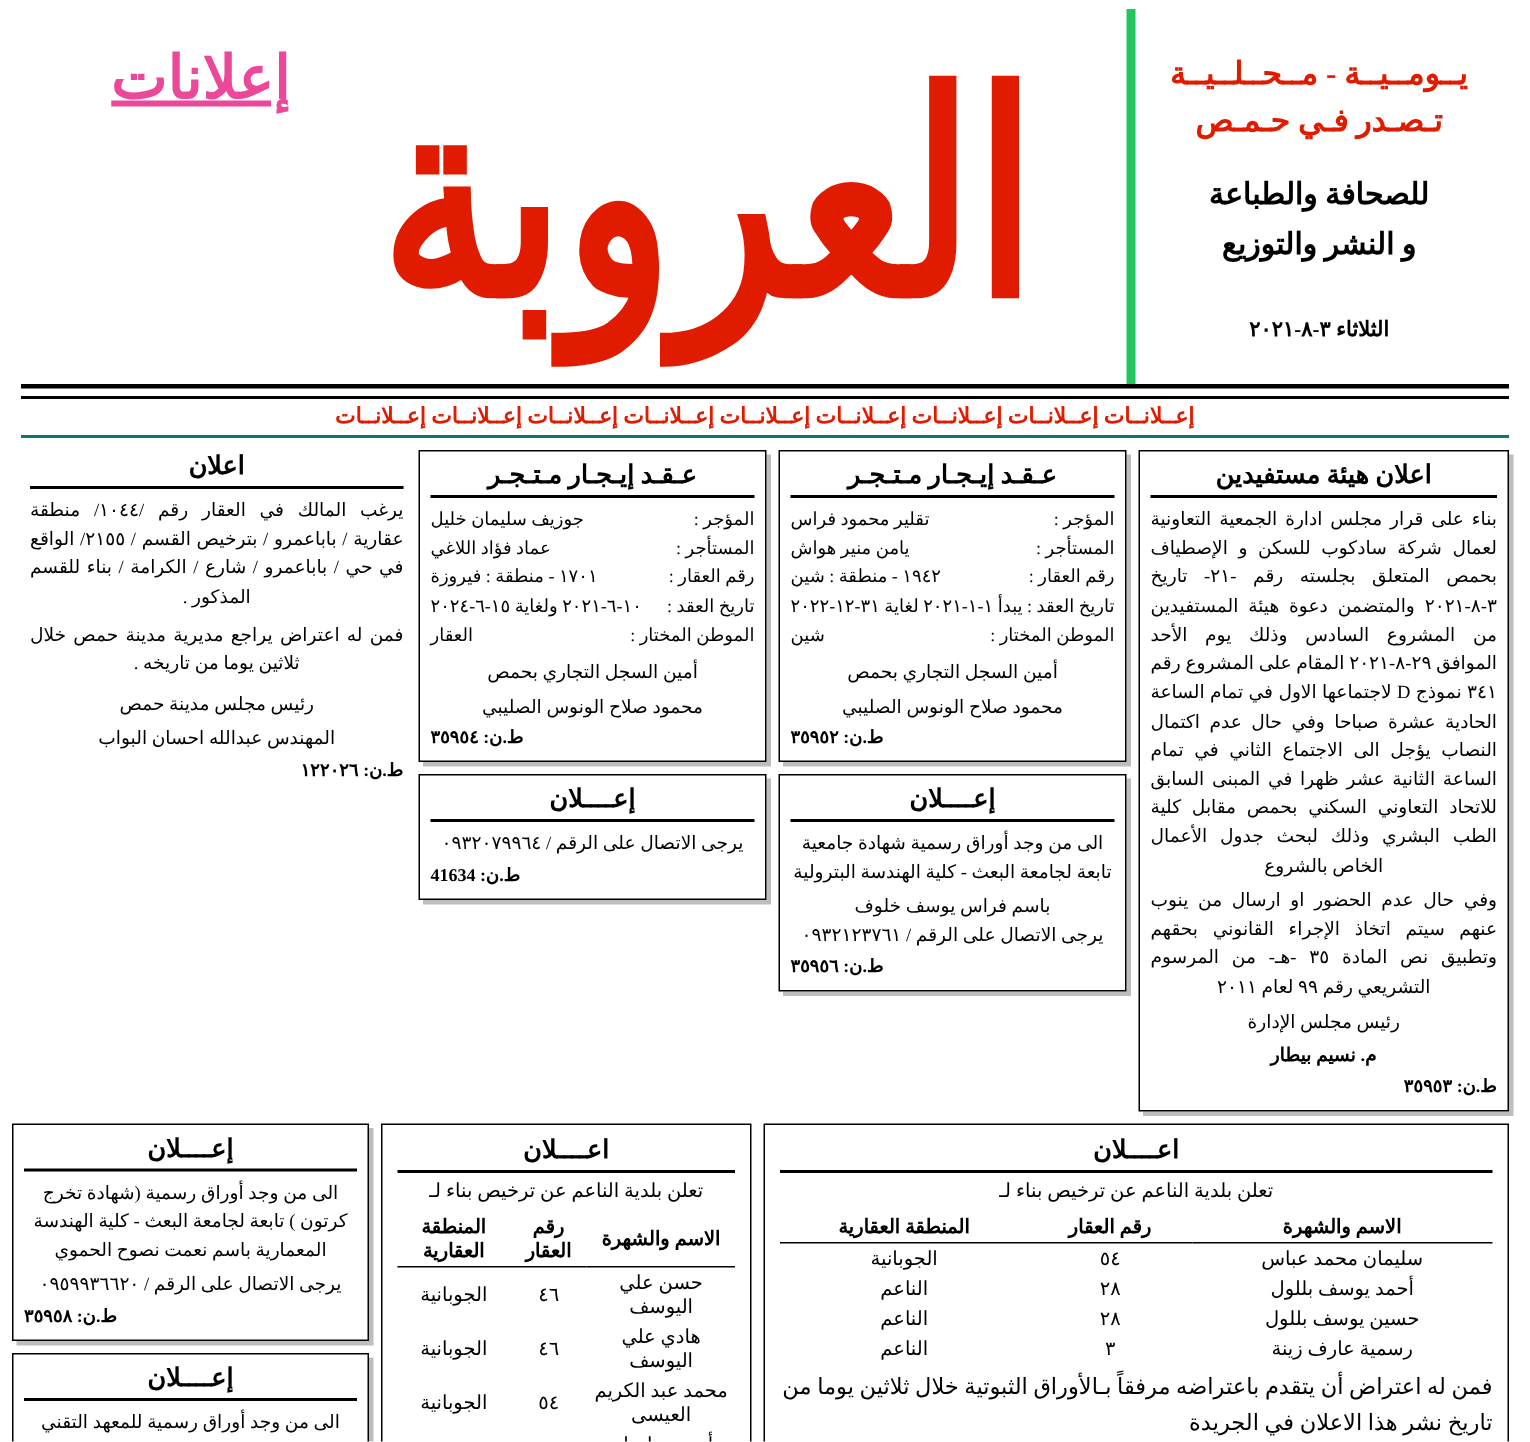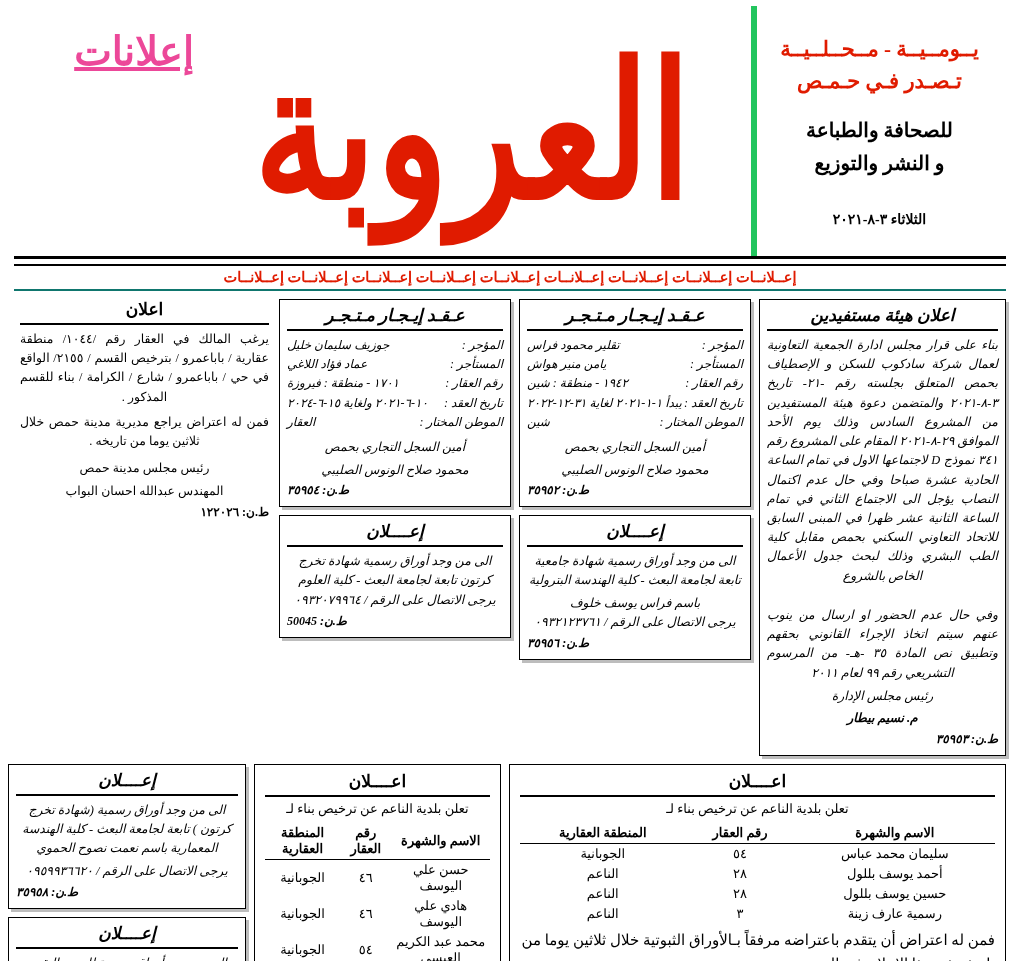--- a/index.html
+++ b/index.html
@@ -71,21 +71,21 @@
   .col-b{flex:0 0 232px;}
   .col-c{flex:0 0 232px;}
   .col-d{flex:0 0 247px;}
 
   .box{
     border:1px solid #000;
     padding:5px 7px 8px 7px;
     box-sizing:border-box;
     background:#fff;
   }
-  .box.shadow{box-shadow:3px 3px 0 #bdbdbd;font-style:italic;}
+  .box.shadow{box-shadow:3px 3px 0 #bdbdbd;}
   .box-title{
     text-align:center;font-weight:bold;font-size:17px;
     border-bottom:2px solid #000;padding-bottom:3px;margin-bottom:5px;
     letter-spacing:1px;
   }
   .box-title.sp{letter-spacing:5px;}
   .body{font-size:12.4px;line-height:1.55;text-align:center;}
   .body.just{text-align:justify;text-align-last:center;}
   .sig{text-align:center;font-size:12.4px;line-height:1.5;margin-top:4px;}
   .ref{
@@ -136,21 +136,21 @@
   </div>
 
   <div class="strip">إعــلانــات إعــلانــات إعــلانــات إعــلانــات إعــلانــات إعــلانــات إعــلانــات إعــلانــات إعــلانــات</div>
 
   <div class="cols">
 
     <div class="col col-d">
       <div class="box shadow">
         <div class="box-title">اعلان هيئة مستفيدين</div>
         <div class="body just">بناء على قرار مجلس ادارة الجمعية التعاونية لعمال شركة سادكوب للسكن و الإصطياف بحمص المتعلق بجلسته رقم -٢١- تاريخ ٣-٨-٢٠٢١ والمتضمن دعوة هيئة المستفيدين من المشروع السادس وذلك يوم الأحد الموافق ٢٩-٨-٢٠٢١ المقام على المشروع رقم ٣٤١ نموذج D لاجتماعها الاول في تمام الساعة الحادية عشرة صباحا وفي حال عدم اكتمال النصاب يؤجل الى الاجتماع الثاني في تمام الساعة الثانية عشر ظهرا في المبنى السابق للاتحاد التعاوني السكني بحمص مقابل كلية الطب البشري وذلك لبحث جدول الأعمال الخاص بالشروع</div>
-        <div class="body just" style="margin-top:20px">وفي حال عدم الحضور او ارسال من ينوب عنهم سيتم اتخاذ الإجراء القانوني بحقهم وتطبيق نص المادة ٣٥ -هـ- من المرسوم التشريعي رقم ٩٩ لعام ٢٠١١</div>
+        <div class="body just" style="margin-top:4px">وفي حال عدم الحضور او ارسال من ينوب عنهم سيتم اتخاذ الإجراء القانوني بحقهم وتطبيق نص المادة ٣٥ -هـ- من المرسوم التشريعي رقم ٩٩ لعام ٢٠١١</div>
         <div class="sig">رئيس مجلس الإدارة</div>
         <div class="sig bold">م. نسيم بيطار</div>
         <div class="ref right">ط.ن: ٣٥٩٥٣</div>
       </div>
     </div>
 
     <div class="col col-c">
       <div class="box shadow">
         <div class="box-title">عـقـد إيـجـار مـتـجـر</div>
         <div class="kv">
@@ -210,23 +210,22 @@
           <span>الموطن المختار :</span>
           <span>العقار</span>
         </div>
         <div class="sig" style="margin-top:6px">أمين السجل التجاري بحمص</div>
         <div class="sig">محمود صلاح الونوس الصليبي</div>
         <div class="ref">ط.ن: ٣٥٩٥٤</div>
       </div>
 
       <div class="box shadow">
         <div class="box-title sp">إعــــلان</div>
-        <div class="body">الى من وجد أوراق رسمية شهادة تخرج كرتون تابعة لجامعة البعث - كلية العلوم</div>
         <div class="body">يرجى الاتصال على الرقم / ٠٩٣٢٠٧٩٩٦٤</div>
-        <div class="ref">ط.ن: 50045</div>
+        <div class="ref">ط.ن: 41634</div>
       </div>
     </div>
 
     <div class="col col-a">
       <div style="padding:0 2px">
         <div class="box-title" style="border-bottom:2px solid #000">اعلان</div>
         <div class="body just">يرغب المالك في العقار رقم /١٠٤٤/ منطقة عقارية / باباعمرو / بترخيص القسم / ٢١٥٥/ الواقع في حي / باباعمرو / شارع / الكرامة / بناء للقسم المذكور .</div>
         <div class="body just" style="margin-top:6px">فمن له اعتراض يراجع مديرية مدينة حمص خلال ثلاثين يوما من تاريخه .</div>
         <div class="sig" style="margin-top:8px">رئيس مجلس مدينة حمص</div>
         <div class="sig">المهندس عبدالله احسان البواب</div>

